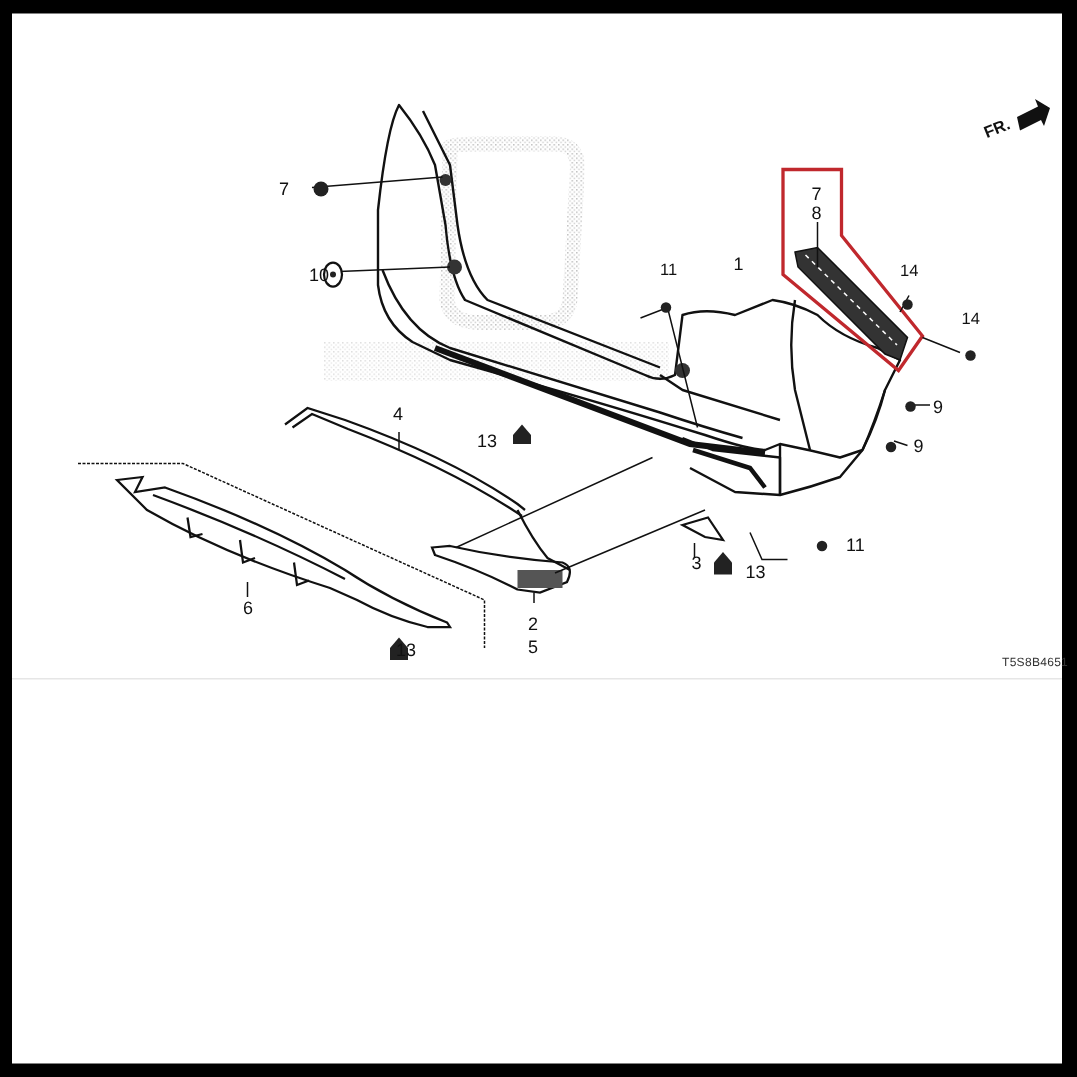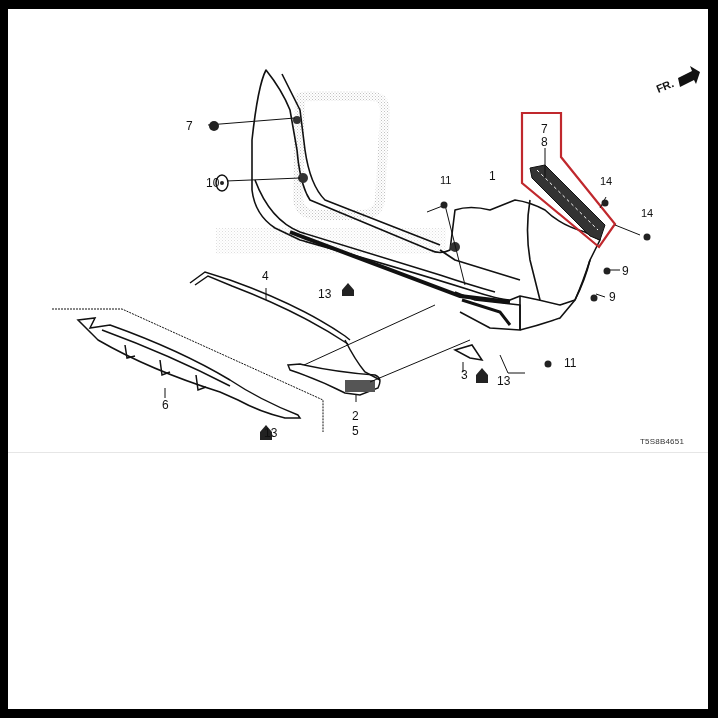--- a/index.html
+++ b/index.html
@@ -129,13 +129,13 @@
 <span class="lbl" style="left:318px;top:288px">13</span>
 <span class="lbl" style="left:162px;top:399px">6</span>
 <span class="lbl" style="left:264px;top:427px">13</span>
 <span class="lbl" style="left:352px;top:410px">2</span>
 <span class="lbl" style="left:352px;top:425px">5</span>
 <span class="lbl" style="left:461px;top:369px">3</span>
 <span class="lbl" style="left:497px;top:375px">13</span>
 <span class="lbl" style="left:564px;top:357px">11</span>
 
 <span class="lbl" style="left:656px;top:80px;font-weight:bold;font-size:11px;transform:rotate(-22deg)">FR.</span>
-<span class="code" style="left:640px;top:437px">T5S8B4651</span>
+<span class="code" style="left:668px;top:437px">T5S8B4651</span>
 
 </body></html>

